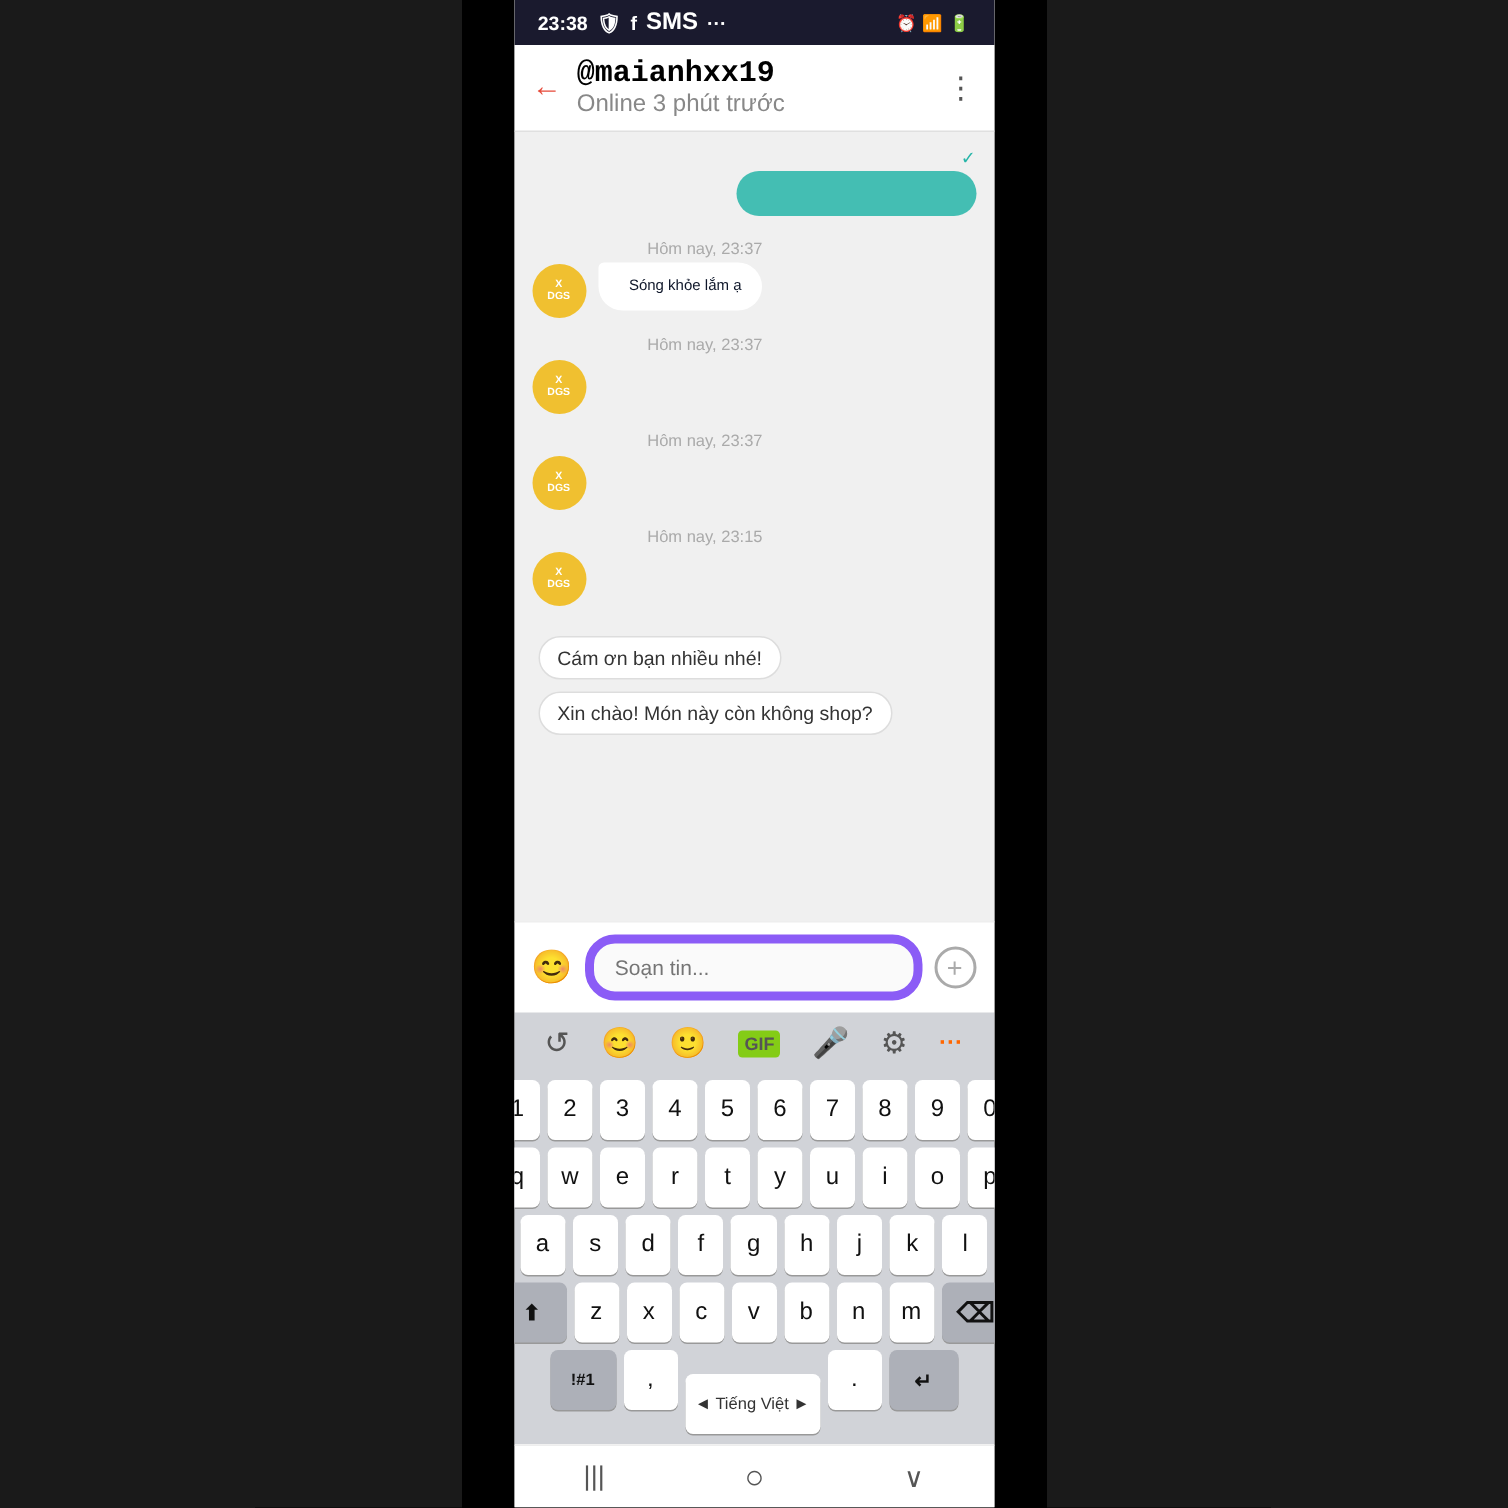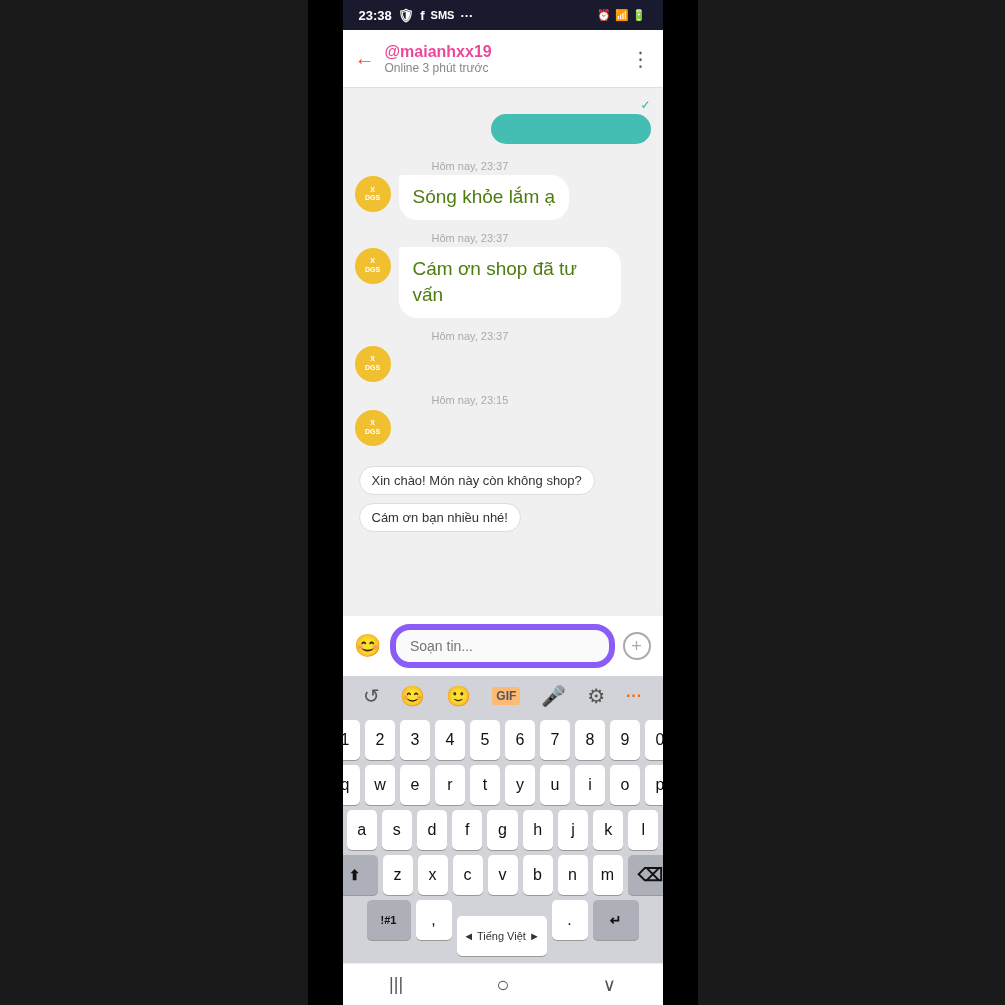--- a/index.html
+++ b/index.html
@@ -45,22 +45,22 @@
       height: 58px;
       flex-shrink: 0;
     }
     .back-btn {
       color: #e74c3c;
       font-size: 20px;
       margin-right: 10px;
       cursor: pointer;
     }
     .header-info { flex: 1; }
-    .header-name { font-size: 16px; font-weight: 600; color: #ec4899; }
-    .header-status { font-size: 12px; color: #888; }
+    .header-name { font-size: 20px; font-weight: 600; color: #000000; font-family: Liberation Mono, monospace; }
+    .header-status { font-size: 16px; color: #888; }
     .more-btn { color: #555; font-size: 20px; cursor: pointer; }
     
     .chat-area {
       flex: 1;
       background: #f0f0f0;
       overflow-y: auto;
       padding: 10px 12px;
       display: flex;
       flex-direction: column;
       gap: 0;
@@ -94,23 +94,24 @@
       flex-shrink: 0;
       margin-top: 16px;
     }
     .avatar-inner { font-size: 7px; text-align: center; line-height: 1.2; }
     .message-content { display: flex; flex-direction: column; max-width: 75%; }
     .message-time { font-size: 11px; color: #aaa; margin-bottom: 3px; padding-left: 33px; }
     .message-bubble {
       background: #fff;
       border-radius: 4px 18px 18px 18px;
       padding: 9px 14px;
-      font-size: 19px;
-      color: #4d7c0f;
+      font-size: 10px;
+      color: #0f172a;
       line-height: 1.4;
+      text-align: right;
     }
     
     .quick-replies {
       display: flex;
       gap: 8px;
       padding: 8px 4px;
       flex-wrap: wrap;
     }
     .quick-reply-btn {
       background: #fff;
@@ -234,21 +235,21 @@
 <div class="side-bg side-bg-left"></div>
 <div class="side-bg side-bg-right"></div>
 
 <div class="phone-frame">
 
   <div class="status-bar">
     <div class="status-left">
       <span>23:38</span>
       <span>🛡</span>
       <span>f</span>
-      <span style="font-size:11px">SMS</span>
+      <span style="font-size:16px">SMS</span>
       <span>···</span>
     </div>
     <div class="status-right">
       <span>⏰</span>
       <span>📶</span>
       <span>🔋</span>
     </div>
   </div>
 
   <div class="header">
@@ -278,21 +279,20 @@
         <div class="message-bubble">Sóng khỏe lắm ạ</div>
       </div>
     </div>
 
     <div class="message-group">
       <div class="avatar">
         <div class="avatar-inner">X<br>DGS</div>
       </div>
       <div class="message-content">
         <span class="message-time">Hôm nay, 23:37</span>
-        <div class="message-bubble">Cám ơn shop đã tư vấn</div>
       </div>
     </div>
 
     <div class="message-group">
       <div class="avatar">
         <div class="avatar-inner">X<br>DGS</div>
       </div>
       <div class="message-content">
         <span class="message-time">Hôm nay, 23:37</span>
       </div>
@@ -301,36 +301,36 @@
     <div class="message-group">
       <div class="avatar">
         <div class="avatar-inner">X<br>DGS</div>
       </div>
       <div class="message-content">
         <span class="message-time">Hôm nay, 23:15</span>
       </div>
     </div>
 
     <div class="quick-replies">
+      <div class="quick-reply-btn">Cám ơn bạn nhiều nhé!</div>
       <div class="quick-reply-btn">Xin chào! Món này còn không shop?</div>
-      <div class="quick-reply-btn">Cám ơn bạn nhiều nhé!</div>
     </div>
   </div>
 
   <div class="input-area">
     <span class="emoji-btn">😊</span>
     <input class="text-input" type="text" placeholder="Soạn tin..." style="">
     <div class="add-btn">+</div>
   </div>
 
   <div class="keyboard-toolbar">
     <span class="toolbar-icon">↺</span>
     <span class="toolbar-icon">😊</span>
     <span class="toolbar-icon">🙂</span>
-    <span class="toolbar-icon" style="font-size:12px; font-weight:700; color:#555; background:#fdba74; padding:2px 4px; border-radius:3px;">GIF</span>
+    <span class="toolbar-icon" style="font-size:12px; font-weight:700; color:#555; background:#84cc16; padding:2px 4px; border-radius:3px;">GIF</span>
     <span class="toolbar-icon">🎤</span>
     <span class="toolbar-icon">⚙</span>
     <span class="dots-orange">···</span>
   </div>
 
   <div class="keyboard">
 
     <div class="key-row">
       <div class="key">1</div>
       <div class="key">2</div>

